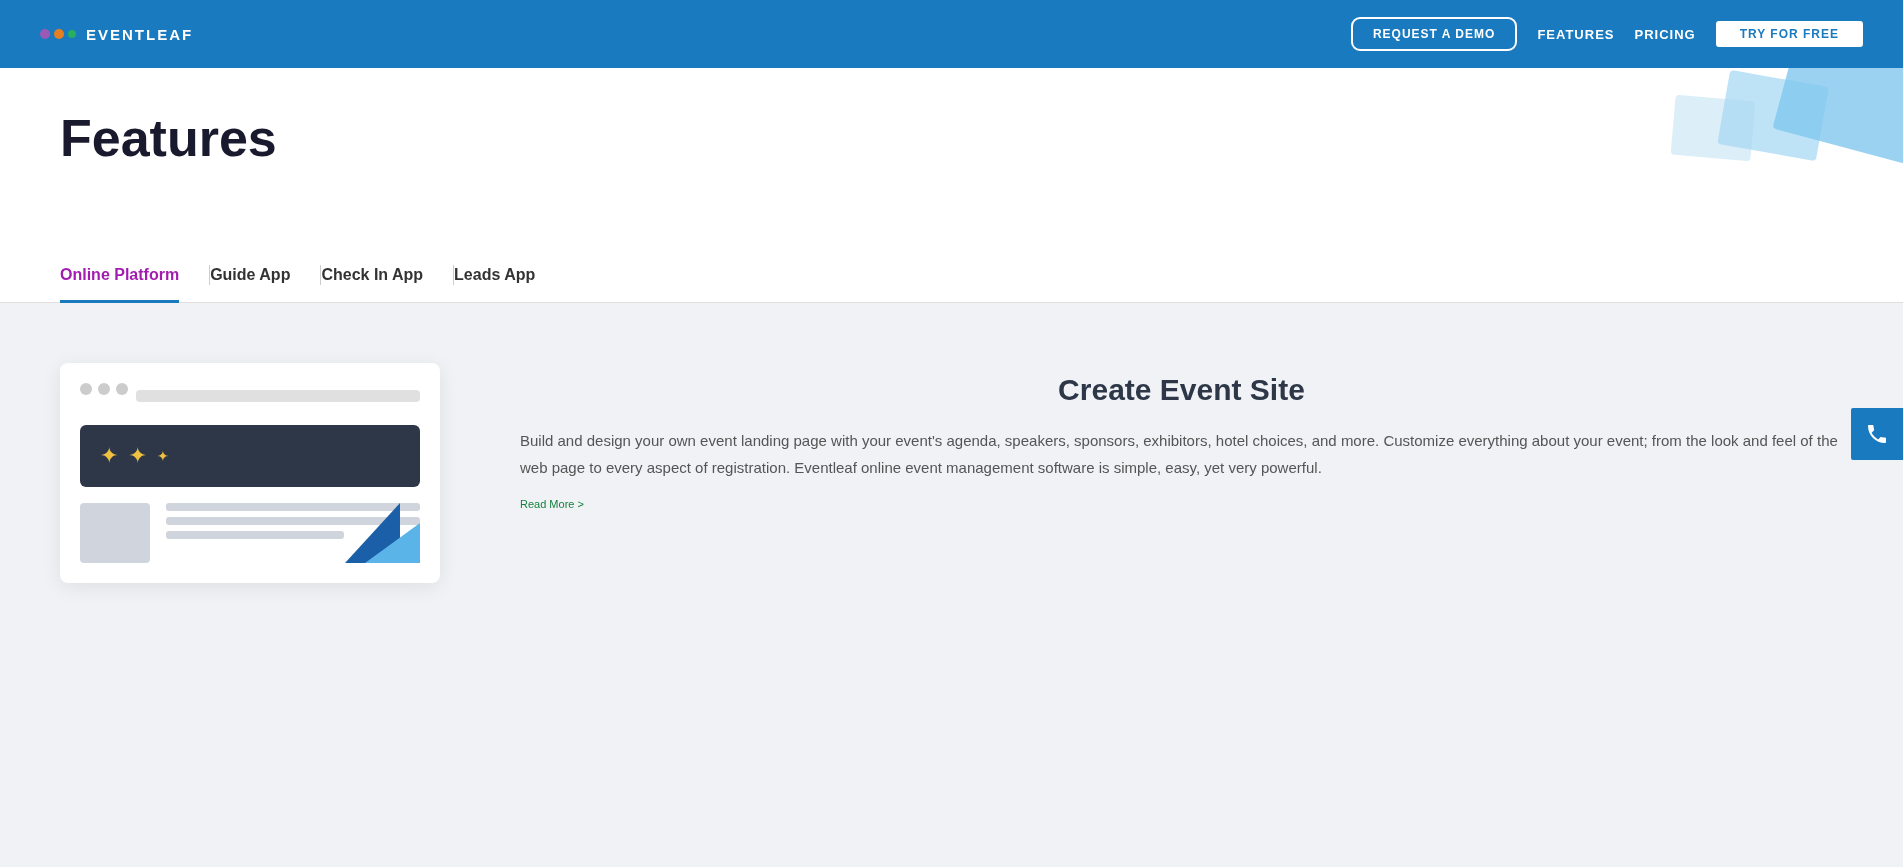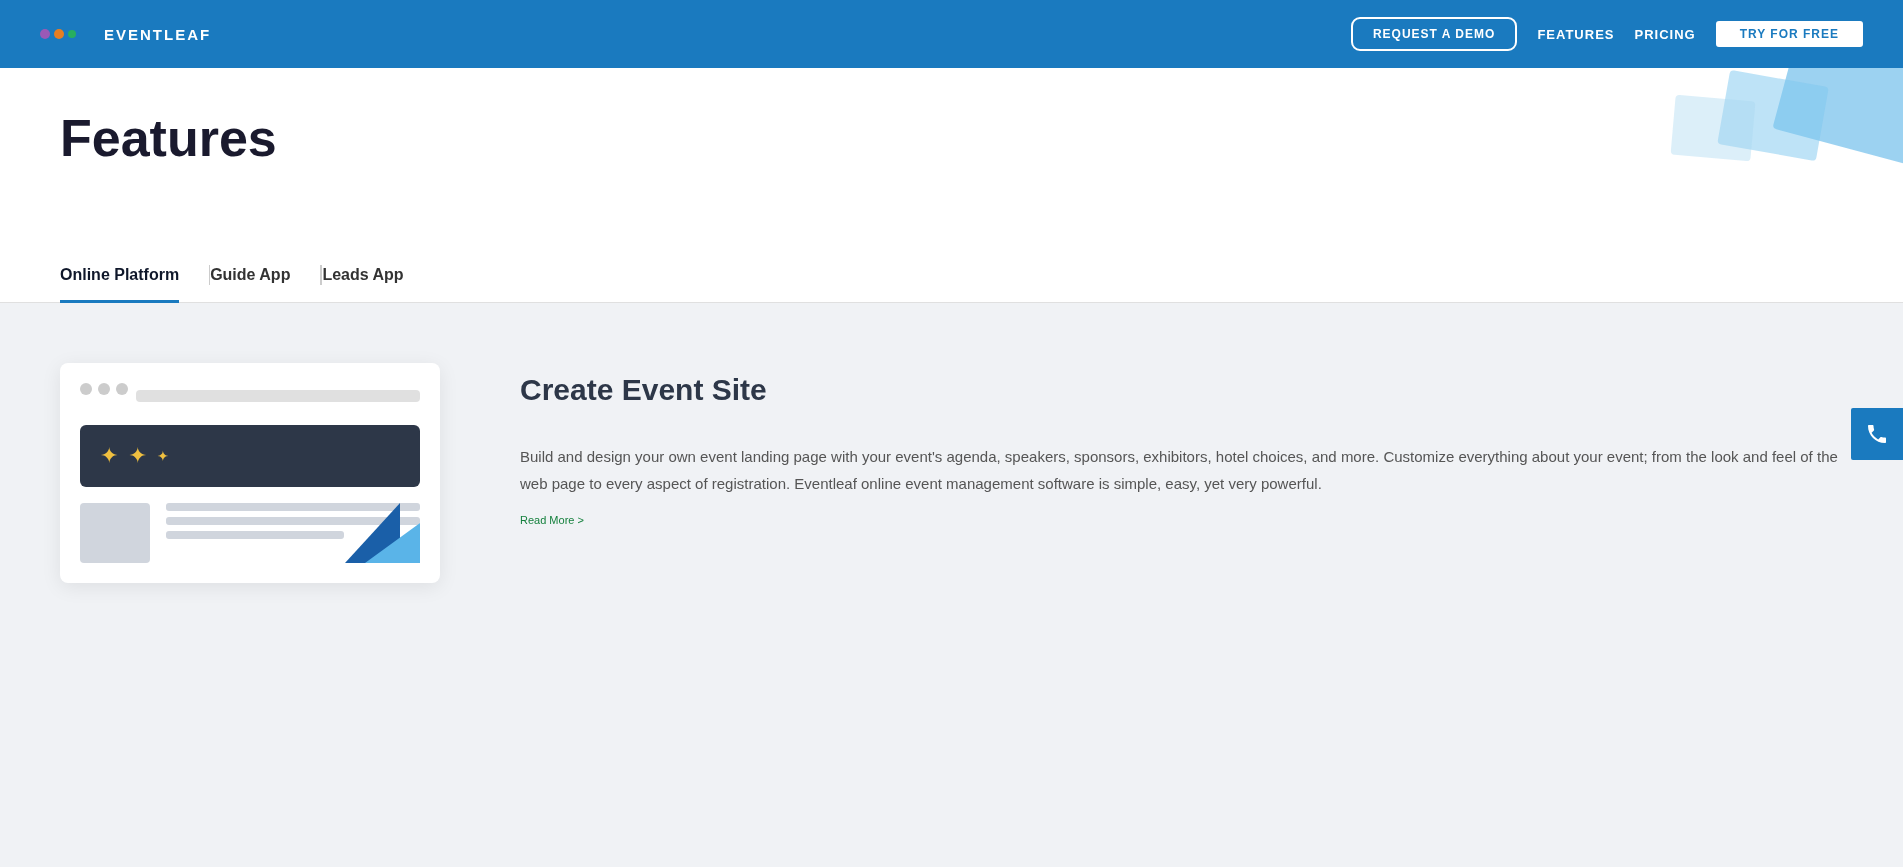--- a/index.html
+++ b/index.html
@@ -12,21 +12,21 @@
       align-items: center;
       justify-content: space-between;
       padding: 0 40px;
       height: 68px;
       position: relative;
       z-index: 10;
     }
     .navbar-logo {
       display: flex;
       align-items: center;
-      gap: 28px;
+      gap: 10px;
     }
     .logo-dots {
       display: flex;
       gap: 4px;
       align-items: center;
     }
     .dot {
       width: 10px;
       height: 10px;
       border-radius: 50%;
@@ -150,21 +150,21 @@
       color: #333;
       cursor: pointer;
       position: relative;
       border: none;
       background: transparent;
       display: flex;
       align-items: center;
       gap: 30px;
     }
     .tab.active {
-      color: #0f172a;
+      color: #a21caf;
       font-weight: 600;
     }
     .tab.active::after {
       content: '';
       position: absolute;
       bottom: -1px;
       left: 0;
       right: 30px;
       height: 3px;
       background: #1a7abf;
@@ -272,21 +272,22 @@
 
     
     .feature-text {
       flex: 1;
       padding-top: 10px;
     }
     .feature-title {
       font-size: 30px;
       font-weight: 700;
       color: #2d3748;
-      margin-bottom: 36px;
+      margin-bottom: 20px;
+      text-align: center;
     }
     .feature-desc {
       font-size: 15px;
       color: #555;
       line-height: 1.8;
       margin-bottom: 13px;
     }
     .read-more {
       color: #15803d;
       font-size: 11px;
@@ -351,20 +352,23 @@
 <div class="tabs-section">
   <div class="tabs">
     <button class="tab active">
       <span>Online Platform</span>
     </button>
     <span class="tab-divider"></span>
     <button class="tab">
       <span>Guide App</span>
     </button>
     <span class="tab-divider"></span>
+    <button class="tab">
+      <span>Check In App</span>
+    </button>
     <span class="tab-divider"></span>
     <button class="tab">
       <span>Leads App</span>
     </button>
   </div>
 </div>
 
 <div class="content-section">
   <div class="illustration-wrapper">
     <div class="illustration-card">

